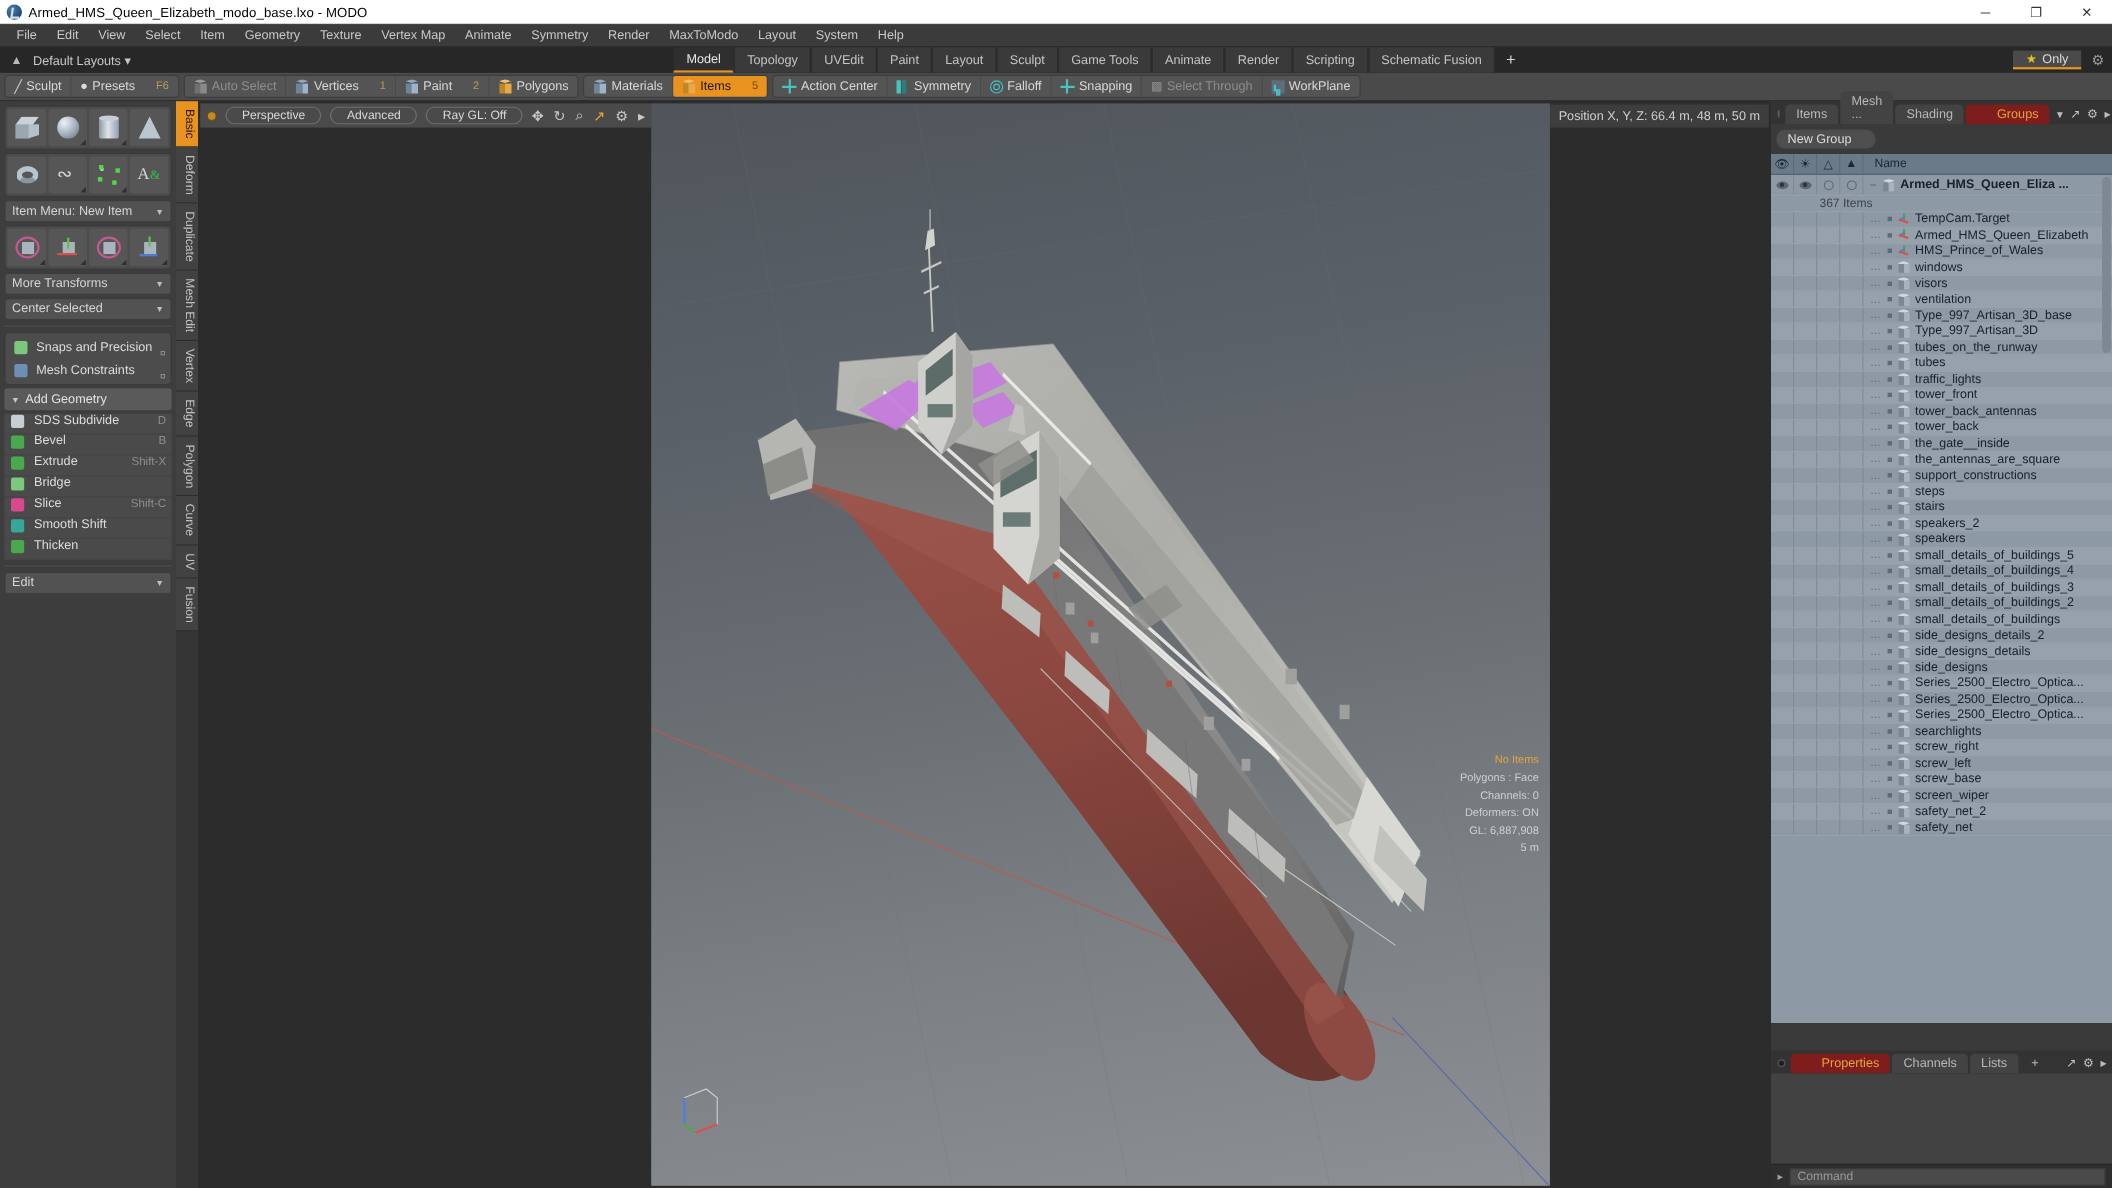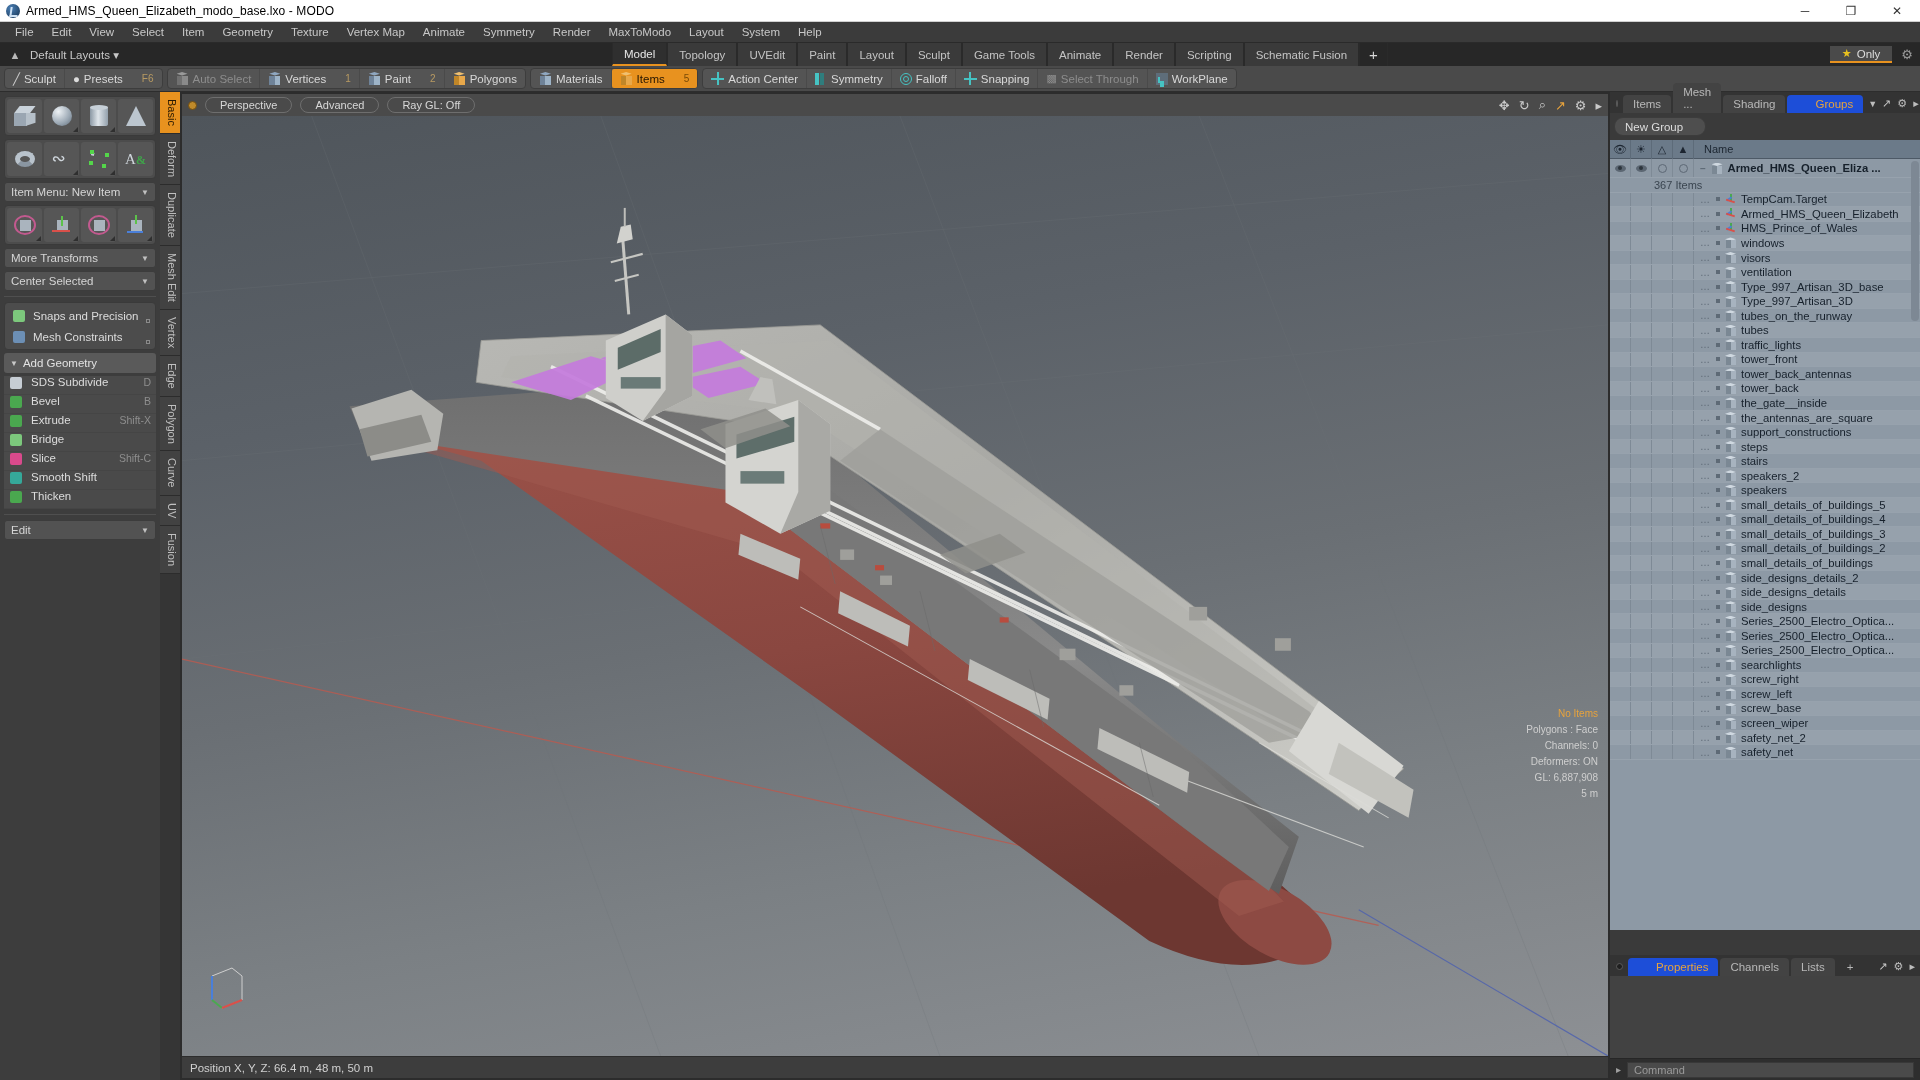--- a/index.html
+++ b/index.html
@@ -139,21 +139,21 @@
   .mi.green .c1{background:#4aa84f;} .mi.pink .c1{background:#d94a8c;}
   .mi.teal2 .c1{background:#35a89a;} .mi.gr2 .c1{background:#7cc87c;}
   .mi.blue .c1{background:#6c8fb5;} .mi.wh .c1{background:#c6cdd4;}
 
   .ltabs { width:20px; background:#353535; display:flex; flex-direction:column; }
   .vtab { writing-mode:vertical-rl; font-size:11px; color:#c0c0c0; padding:7px 2px;
     text-align:center; border-bottom:1px solid #2c2c2c; background:#424242; }
   .vtab.active { background:#e8921f; color:#2a1a03; }
 
   
-  .vpwrap { flex:1; background:#2c2c2c; display:flex; flex-direction:column; padding:2px; }
+  .vpwrap { flex:1; background:#2c2c2c; display:flex; padding:2px; }
   .vp-hdr { height:22px; display:flex; align-items:center; gap:8px; padding:0 6px;
     background:#4a4a4a; }
   .vp-dot { width:9px; height:9px; border-radius:50%; background:#c08a2a;
     border:1px solid #6e4c12; }
   .vp-pill { border:1px solid #6e6e6e; border-radius:9px; padding:1px 14px; font-size:11px;
     color:#d8d8d8; }
   .vp-right { margin-left:auto; display:flex; align-items:center; gap:9px; color:#c9c9c9;
     font-size:13px; }
   .vp-right .accent { color:#e8a33c; }
   .vp-body { flex:1; position:relative; overflow:hidden;
@@ -164,21 +164,21 @@
   .statusbar { height:22px; background:#3d3d3d; display:flex; align-items:center;
     padding:0 8px; font-size:11.5px; color:#d0d0d0; border-top:1px solid #2d2d2d; }
 
   
   .rightcol { width:310px; background:#3a3a3a; display:flex; flex-direction:column; }
   .rp-tabs { height:21px; background:#333; display:flex; align-items:flex-end; padding-left:4px; }
   .rp-dot { width:7px; height:7px; border-radius:50%; background:#1f1f1f; margin:0 5px 6px 2px;
     border:1px solid #5a5a5a; }
   .rtab { font-size:11.5px; color:#b8b8b8; padding:3px 10px; background:#434343;
     border-radius:4px 4px 0 0; margin-right:2px; }
-  .rtab.active { background:#1d4ed8; color:#e8a33c;padding-left:28px; }
+  .rtab.active { background:#7f1d1d; color:#e8a33c;padding-left:28px; }
   .rp-tabright { margin-left:auto; display:flex; align-items:center; gap:6px; padding:0 5px 3px 0;
     font-size:11px; color:#bdbdbd; }
   .rp-caret { font-size:9px; color:#bdbdbd; padding:0 5px 4px 3px; }
   .newgroup { margin:4px; height:19px; background:#4e4e4e; border:1px solid #3c3c3c;
     border-radius:9px; display:flex; align-items:center; padding:0 10px; font-size:11.5px;
     color:#dcdcdc; width:92px; }
   .tree-hdr { height:19px; background:#6b7a89; display:flex; align-items:center;
     font-size:11px; color:#1c2530; border-bottom:1px solid #4d5966; }
   .th-ic { width:21px; display:flex; align-items:center; justify-content:center;
     border-right:1px solid #5d6b79; height:19px; }

